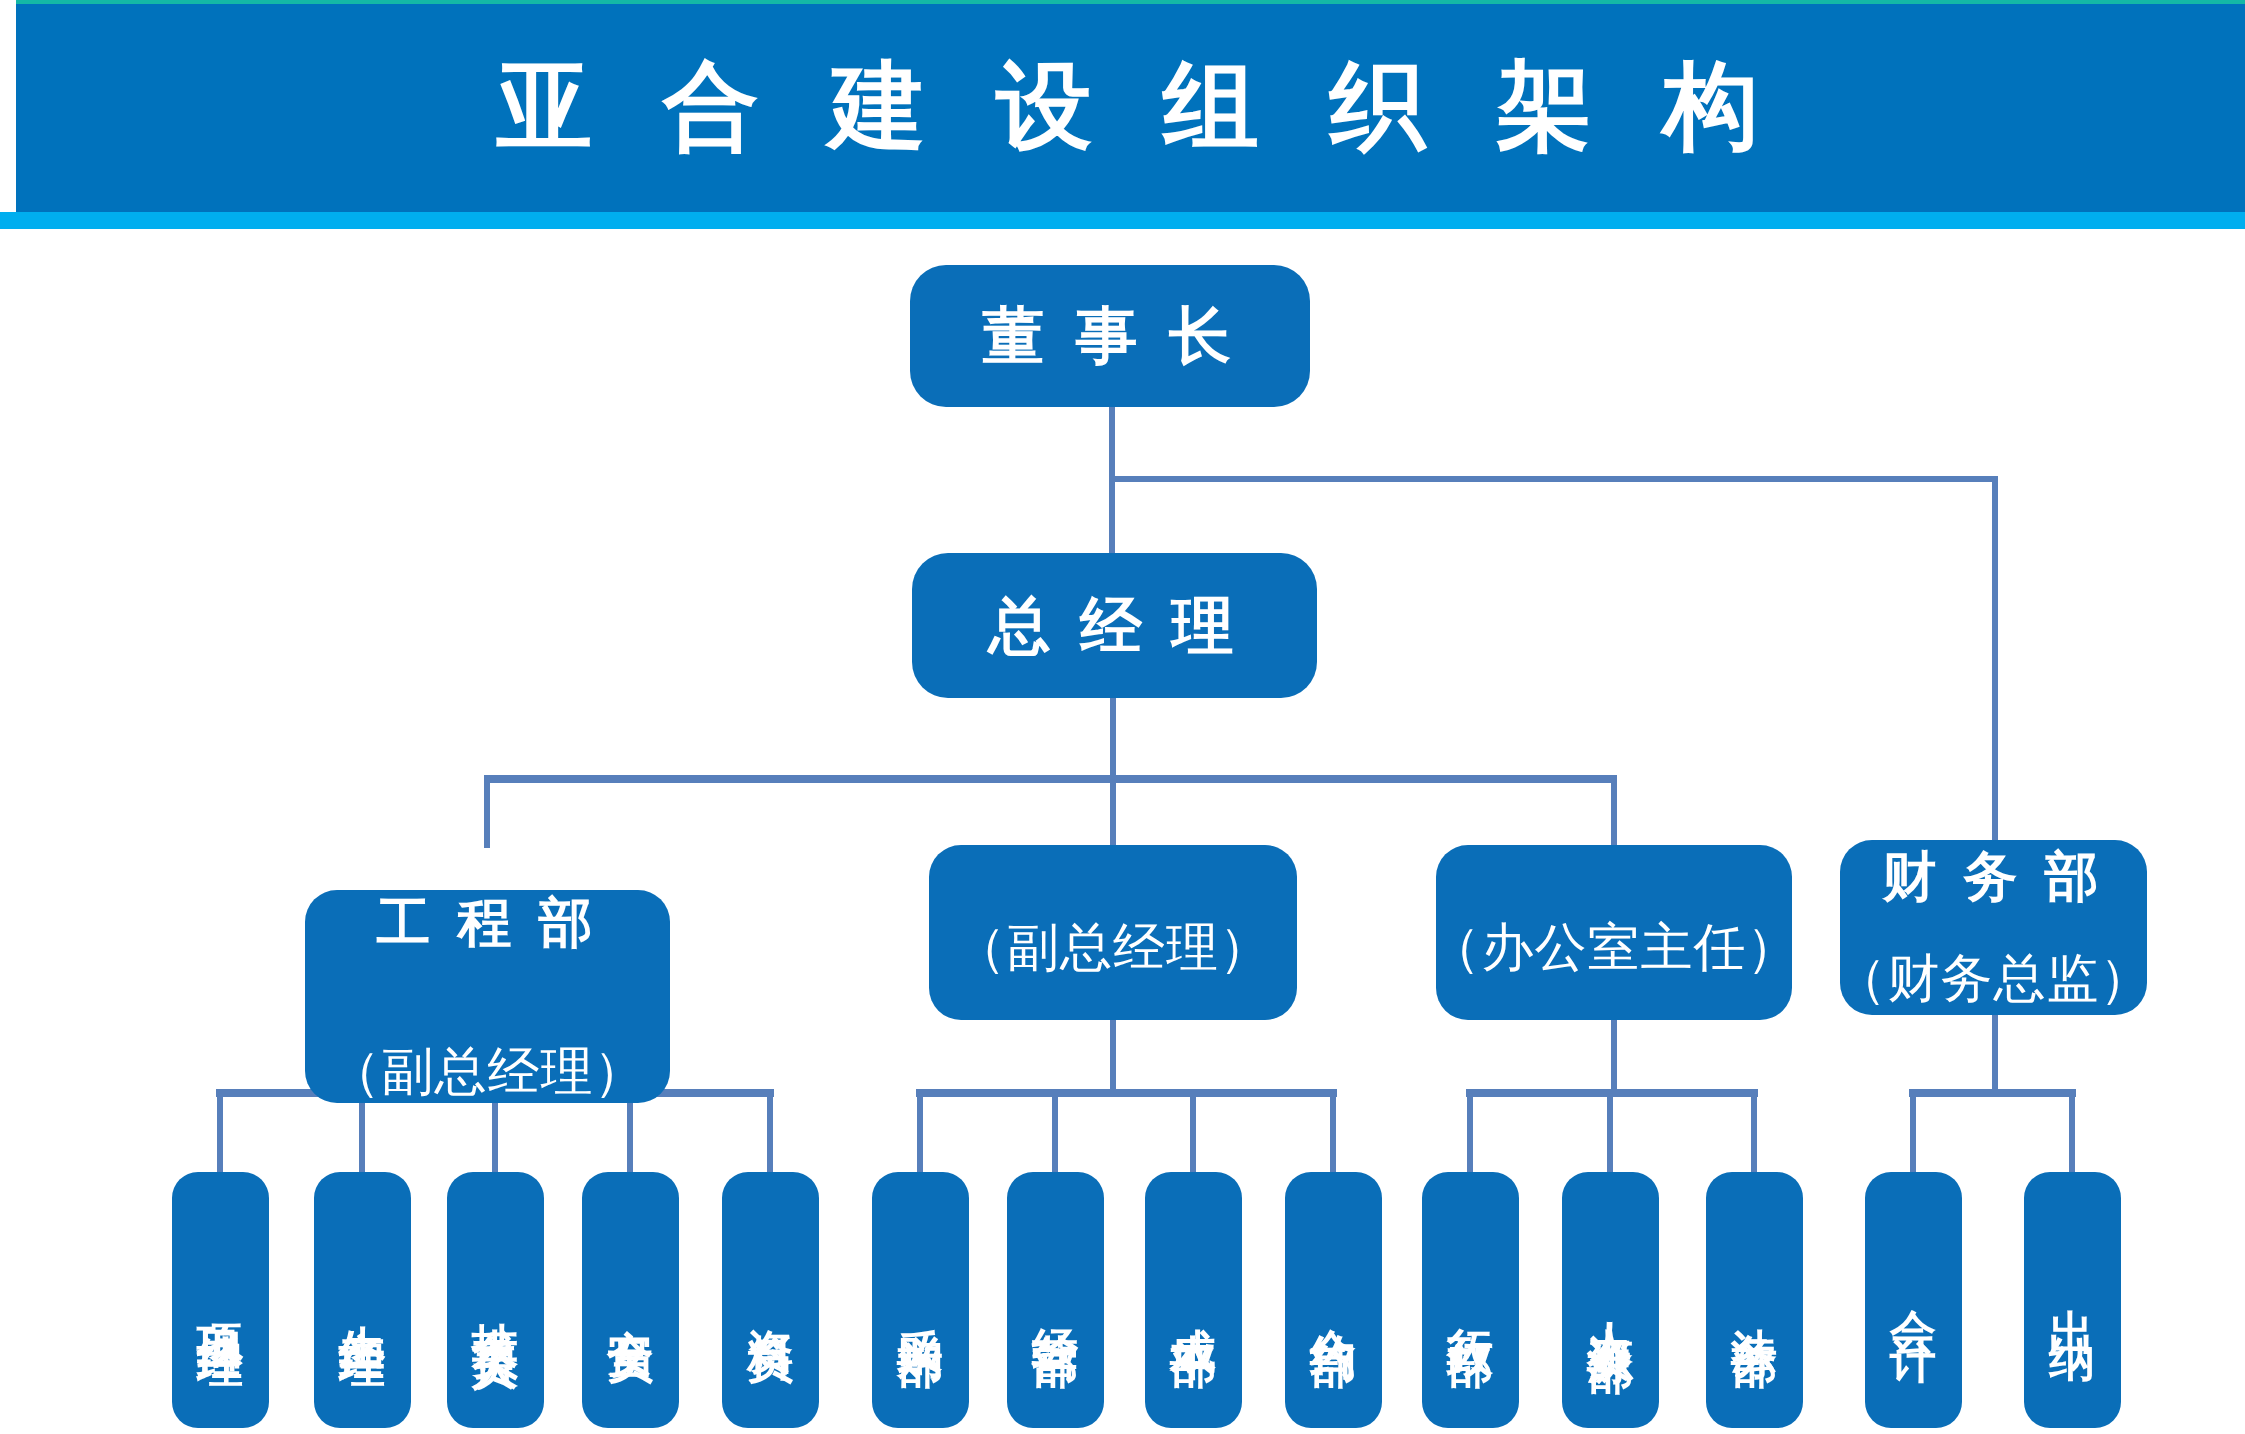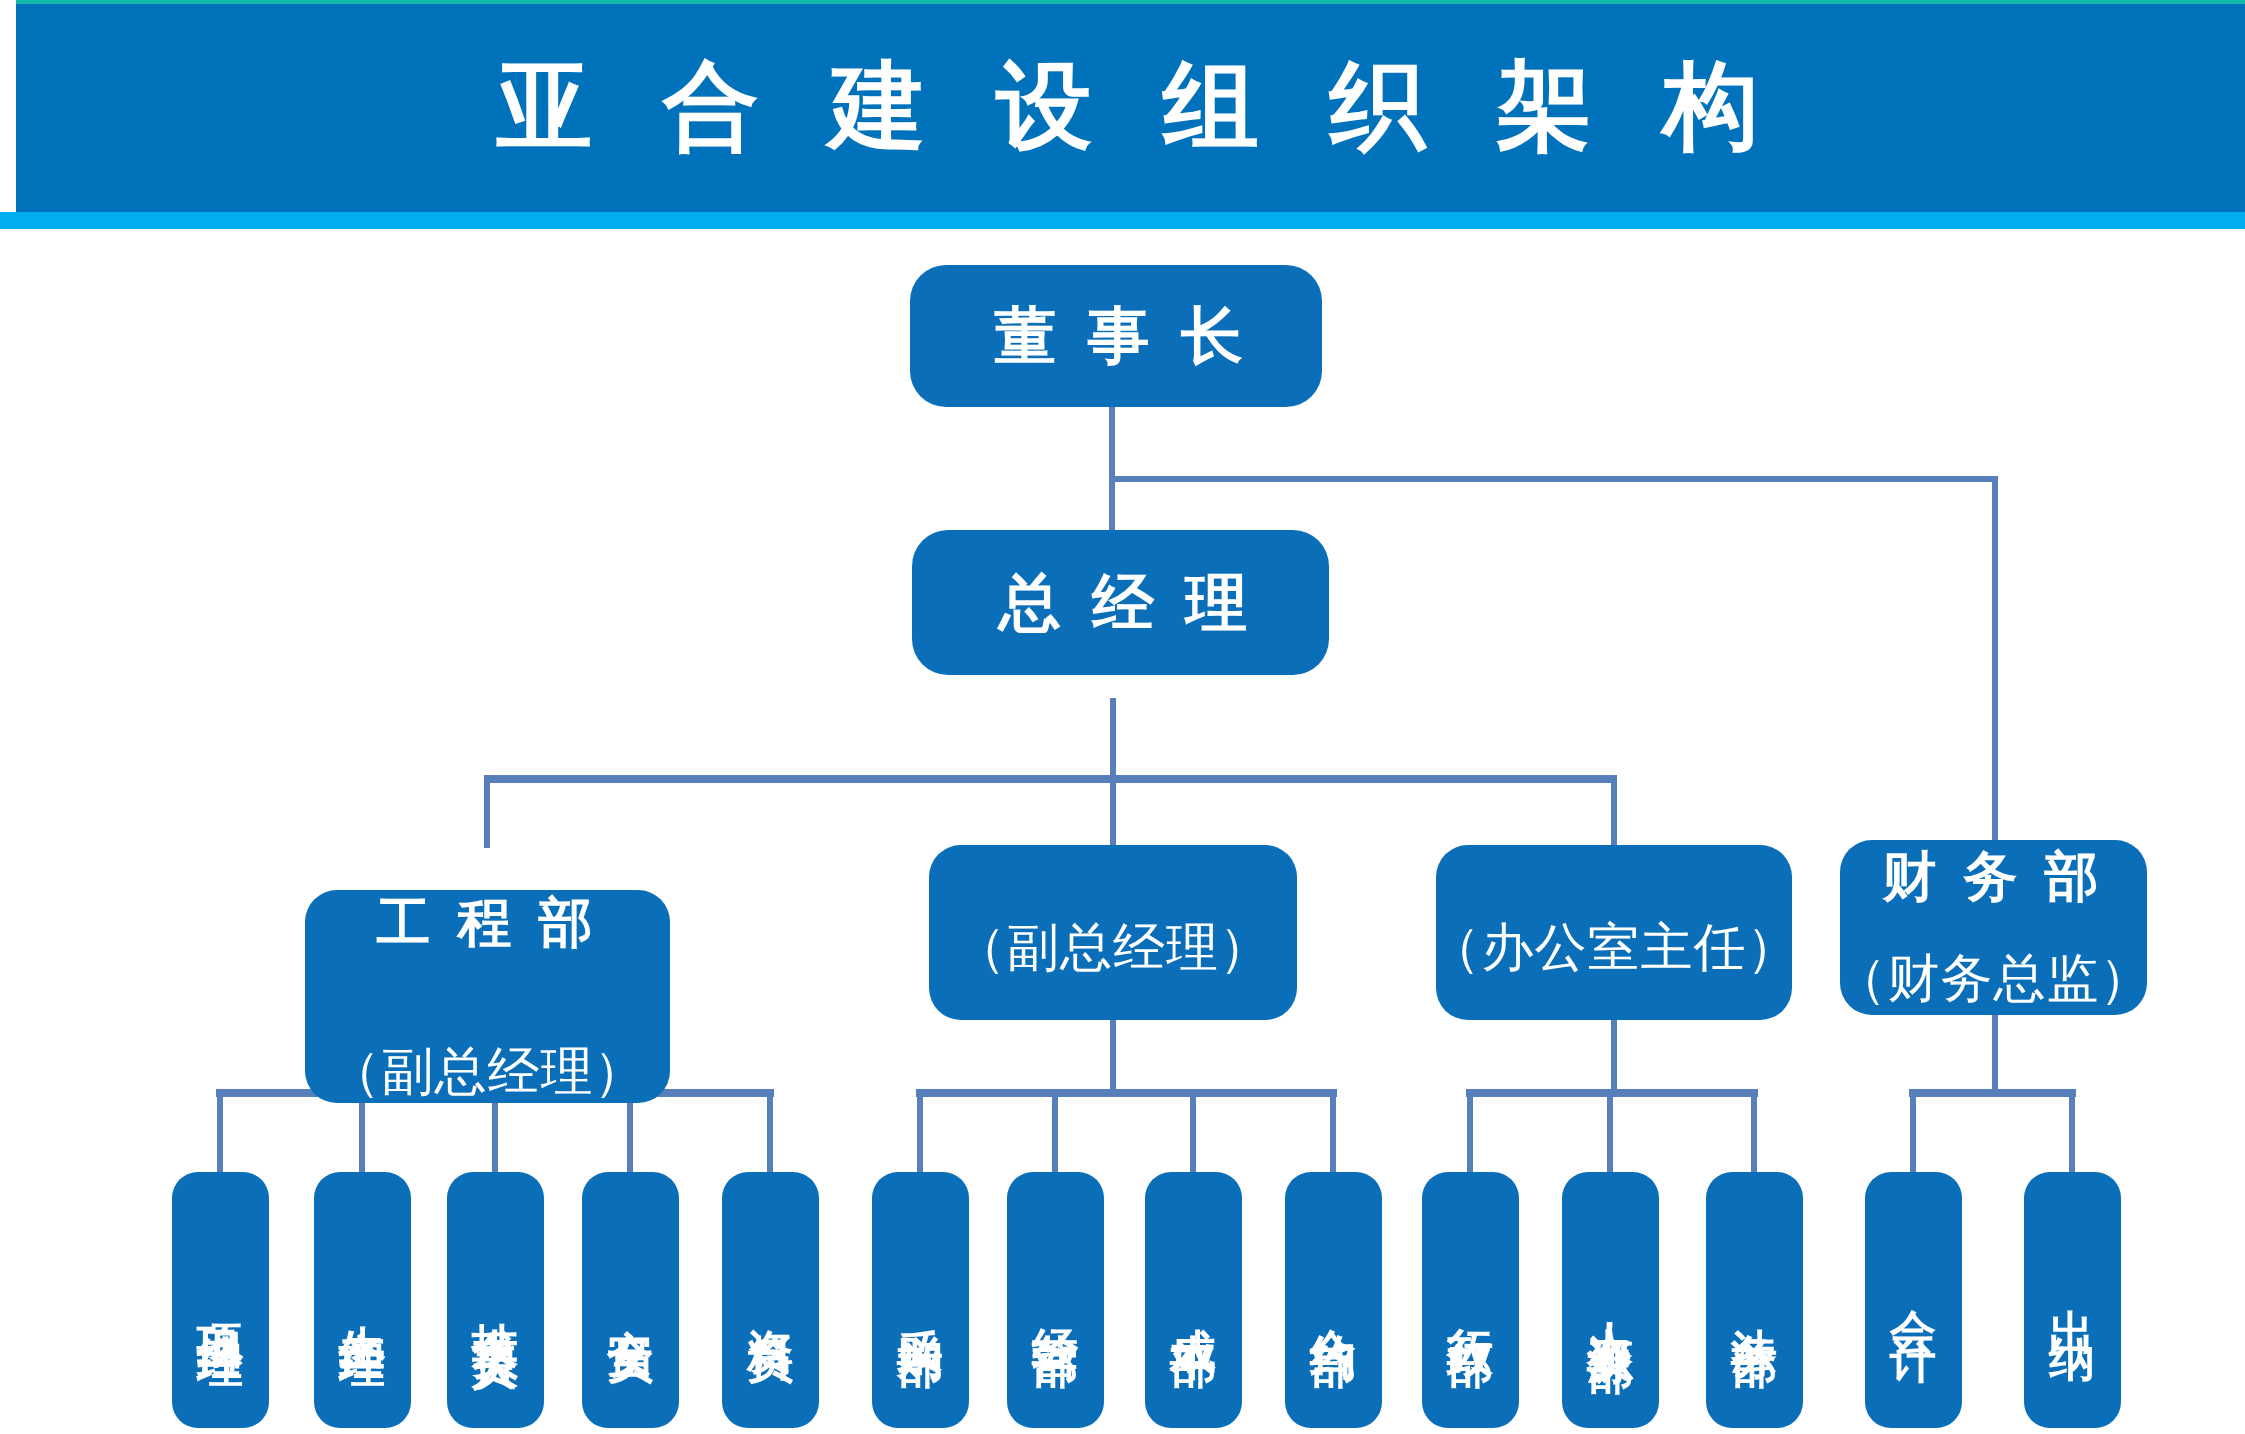--- a/index.html
+++ b/index.html
@@ -35,21 +35,21 @@
   .node{
     position:absolute;
     background:#0A6EB8;
     color:#ffffff;
     display:flex;
     flex-direction:column;
     align-items:center;
     justify-content:center;
     text-align:center;
   }
-  .node-top{border-radius:36px;padding-left:12px;}
+  .node-top{border-radius:36px;}
   .node-top .node-label{
     font-size:62px;font-weight:bold;letter-spacing:7px;white-space:nowrap;
   }
   .dept{border-radius:32px;}
   .dept .node-label{
     font-size:54px;font-weight:bold;letter-spacing:6px;white-space:nowrap;
   }
   .dept .node-sub{
     margin-top:30px;
     font-size:52px;font-weight:400;letter-spacing:1px;white-space:nowrap;
@@ -118,21 +118,21 @@
       <line x1="1909" y1="1093" x2="2076" y2="1093" stroke-width="8"></line>
       <line x1="1913" y1="1090" x2="1913" y2="1175" stroke-width="6"></line>
       <line x1="2072" y1="1090" x2="2072" y2="1175" stroke-width="6"></line>
     </g>
   </svg>
 
   <div class="node node-top" style="left:910px;top:265px;width:400px;height:142px;">
     <div class="node-label">董 事 长</div>
   </div>
 
-  <div class="node node-top" style="left:912px;top:530px;width:405px;height:145px;">
+  <div class="node node-top" style="left:912px;top:553px;width:405px;height:145px;font-family:Liberation Serif, serif;">
     <div class="node-label">总 经 理</div>
   </div>
 
   <div class="node dept" style="left:305px;top:890px;width:365px;height:213px;gap:47px;">
     <div class="node-label">工 程 部</div>
     <div class="node-sub">（副总经理）</div>
   </div>
 
   <div class="node dept" style="left:929px;top:845px;width:368px;height:175px;">
     <div class="node-sub">（副总经理）</div>

